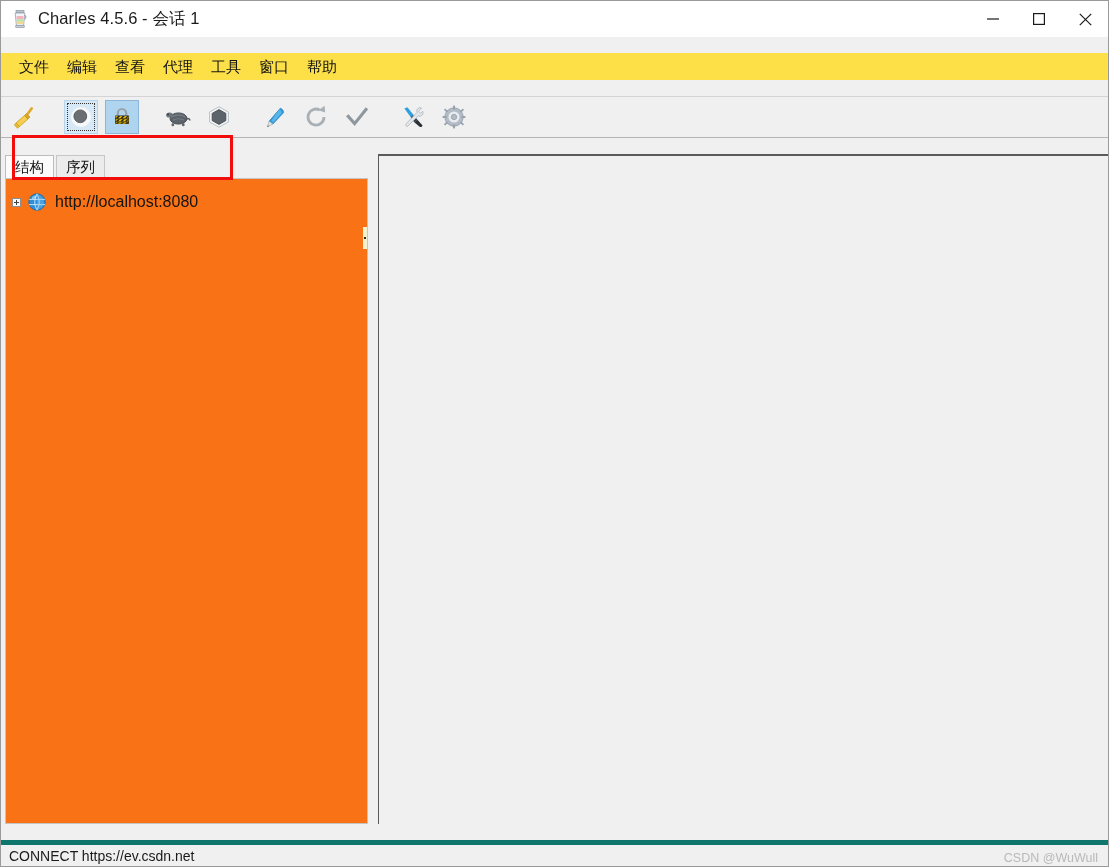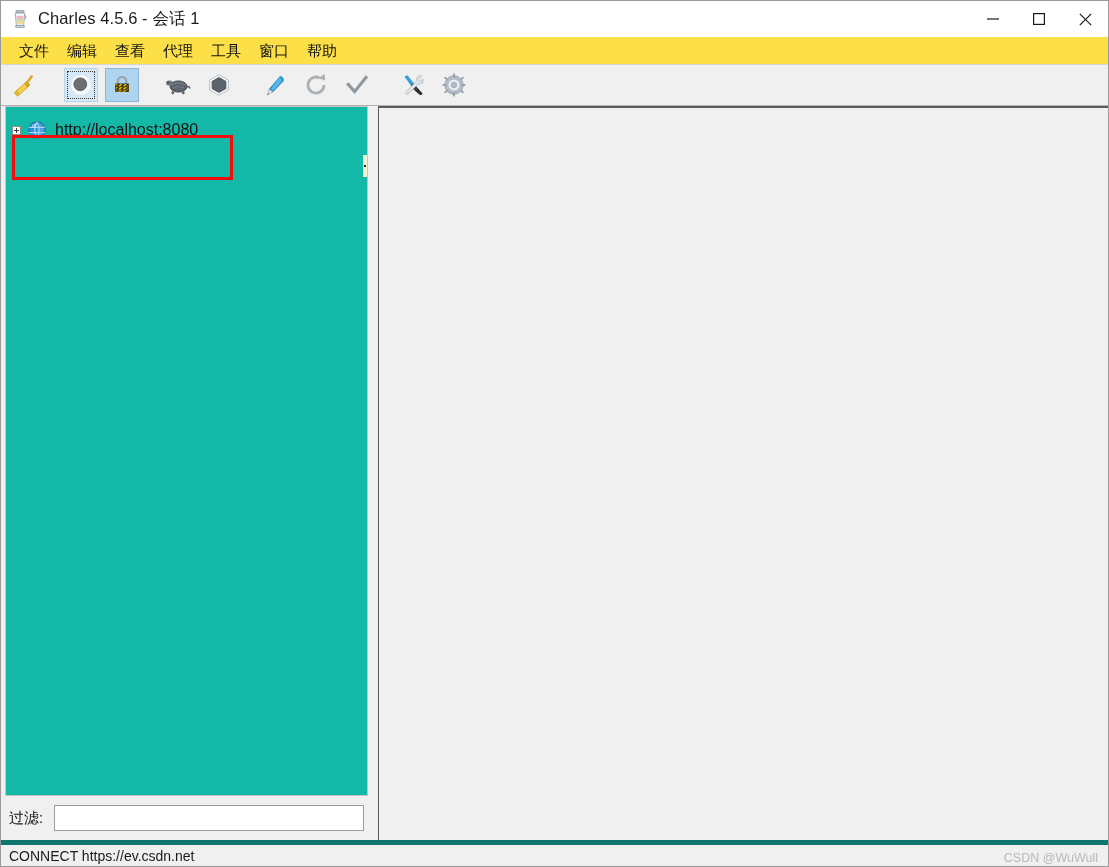--- a/index.html
+++ b/index.html
@@ -19,20 +19,21 @@
   #app-window {
     position: absolute;
     left: 0; top: 0;
     width: 1109px;
     height: 867px;
     background: #f0f0f0;
     box-sizing: border-box;
     border: 1px solid #9a9a9a;
     display: flex;
     flex-direction: column;
+    gap: 16px;
   }
 
   
   #title-bar {
     height: 36px;
     background: #ffffff;
     display: flex;
     align-items: center;
     flex: 0 0 auto;
     position: relative;
@@ -176,21 +177,21 @@
   .tab.inactive {
     background: #ececec;
     border-color: #c6c6c6;
     margin-left: 2px;
   }
 
   
   #tree-wrap {
     flex: 1 1 auto;
     margin: 0 10px 0 4px;
-    background: #14b8a6;
+    background: #f97316;
     border: 1px solid #c4c4c4;
     box-sizing: border-box;
     position: relative;
     min-height: 0;
     overflow: hidden;
   }
   #tree-row {
     display: flex;
     align-items: center;
     height: 26px;
@@ -480,44 +481,44 @@
         <circle cx="12" cy="12" r="2.7" fill="#b3bbc6" stroke="#98a1ad" stroke-width="0.8"></circle>
         <circle cx="12" cy="12" r="9.2" fill="none" stroke="#97a0ac" stroke-width="0.9"></circle>
       </svg>
     </div>
   </div>
 
   <div id="main-split">
 
     <div id="left-panel">
 
+      <div id="tab-strip">
+        <div class="tab active">结构</div>
+        <div class="tab inactive">序列</div>
+      </div>
 
       <div id="tree-wrap">
         <div id="tree-row">
           <div id="expand-box"></div>
           <div id="globe-icon">
             <svg width="18" height="18" viewBox="0 0 18 18">
               <circle cx="9" cy="9" r="8.2" fill="#2e8fd8"></circle>
               <circle cx="9" cy="9" r="8.2" fill="none" stroke="#1b6fae" stroke-width="1"></circle>
               <path d="M9 0.9 q4.6 8.1 0 16.2 q-4.6 -8.1 0 -16.2" fill="none" stroke="#cfe8f8" stroke-width="0.9"></path>
               <path d="M1 6.4 h16 M1 11.6 h16" fill="none" stroke="#cfe8f8" stroke-width="0.9"></path>
               <path d="M9 0.9 a8.2 8.2 0 0 1 0 16.2" fill="#7fc2ea" opacity="0.35"></path>
               <ellipse cx="6.2" cy="4.4" rx="2.6" ry="1.5" fill="#ffffff" opacity="0.45" transform="rotate(-25 6.2 4.4)"></ellipse>
             </svg>
           </div>
           <div id="tree-label">http://localhost:8080</div>
         </div>
         <div id="tree-scroll-mark"></div>
         <div id="tree-scroll-dot"></div>
       </div>
 
-      <div id="filter-bar">
-        <div id="filter-label">过滤:</div>
-        <input id="filter-input" type="text" value="" style="">
-      </div>
     </div>
 
     <div id="splitter"></div>
 
     <div id="right-panel"></div>
   </div>
 
   <div id="status-bar">
     <div id="status-text">CONNECT https://ev.csdn.net</div>
     <div id="watermark">CSDN @WuWull</div>

